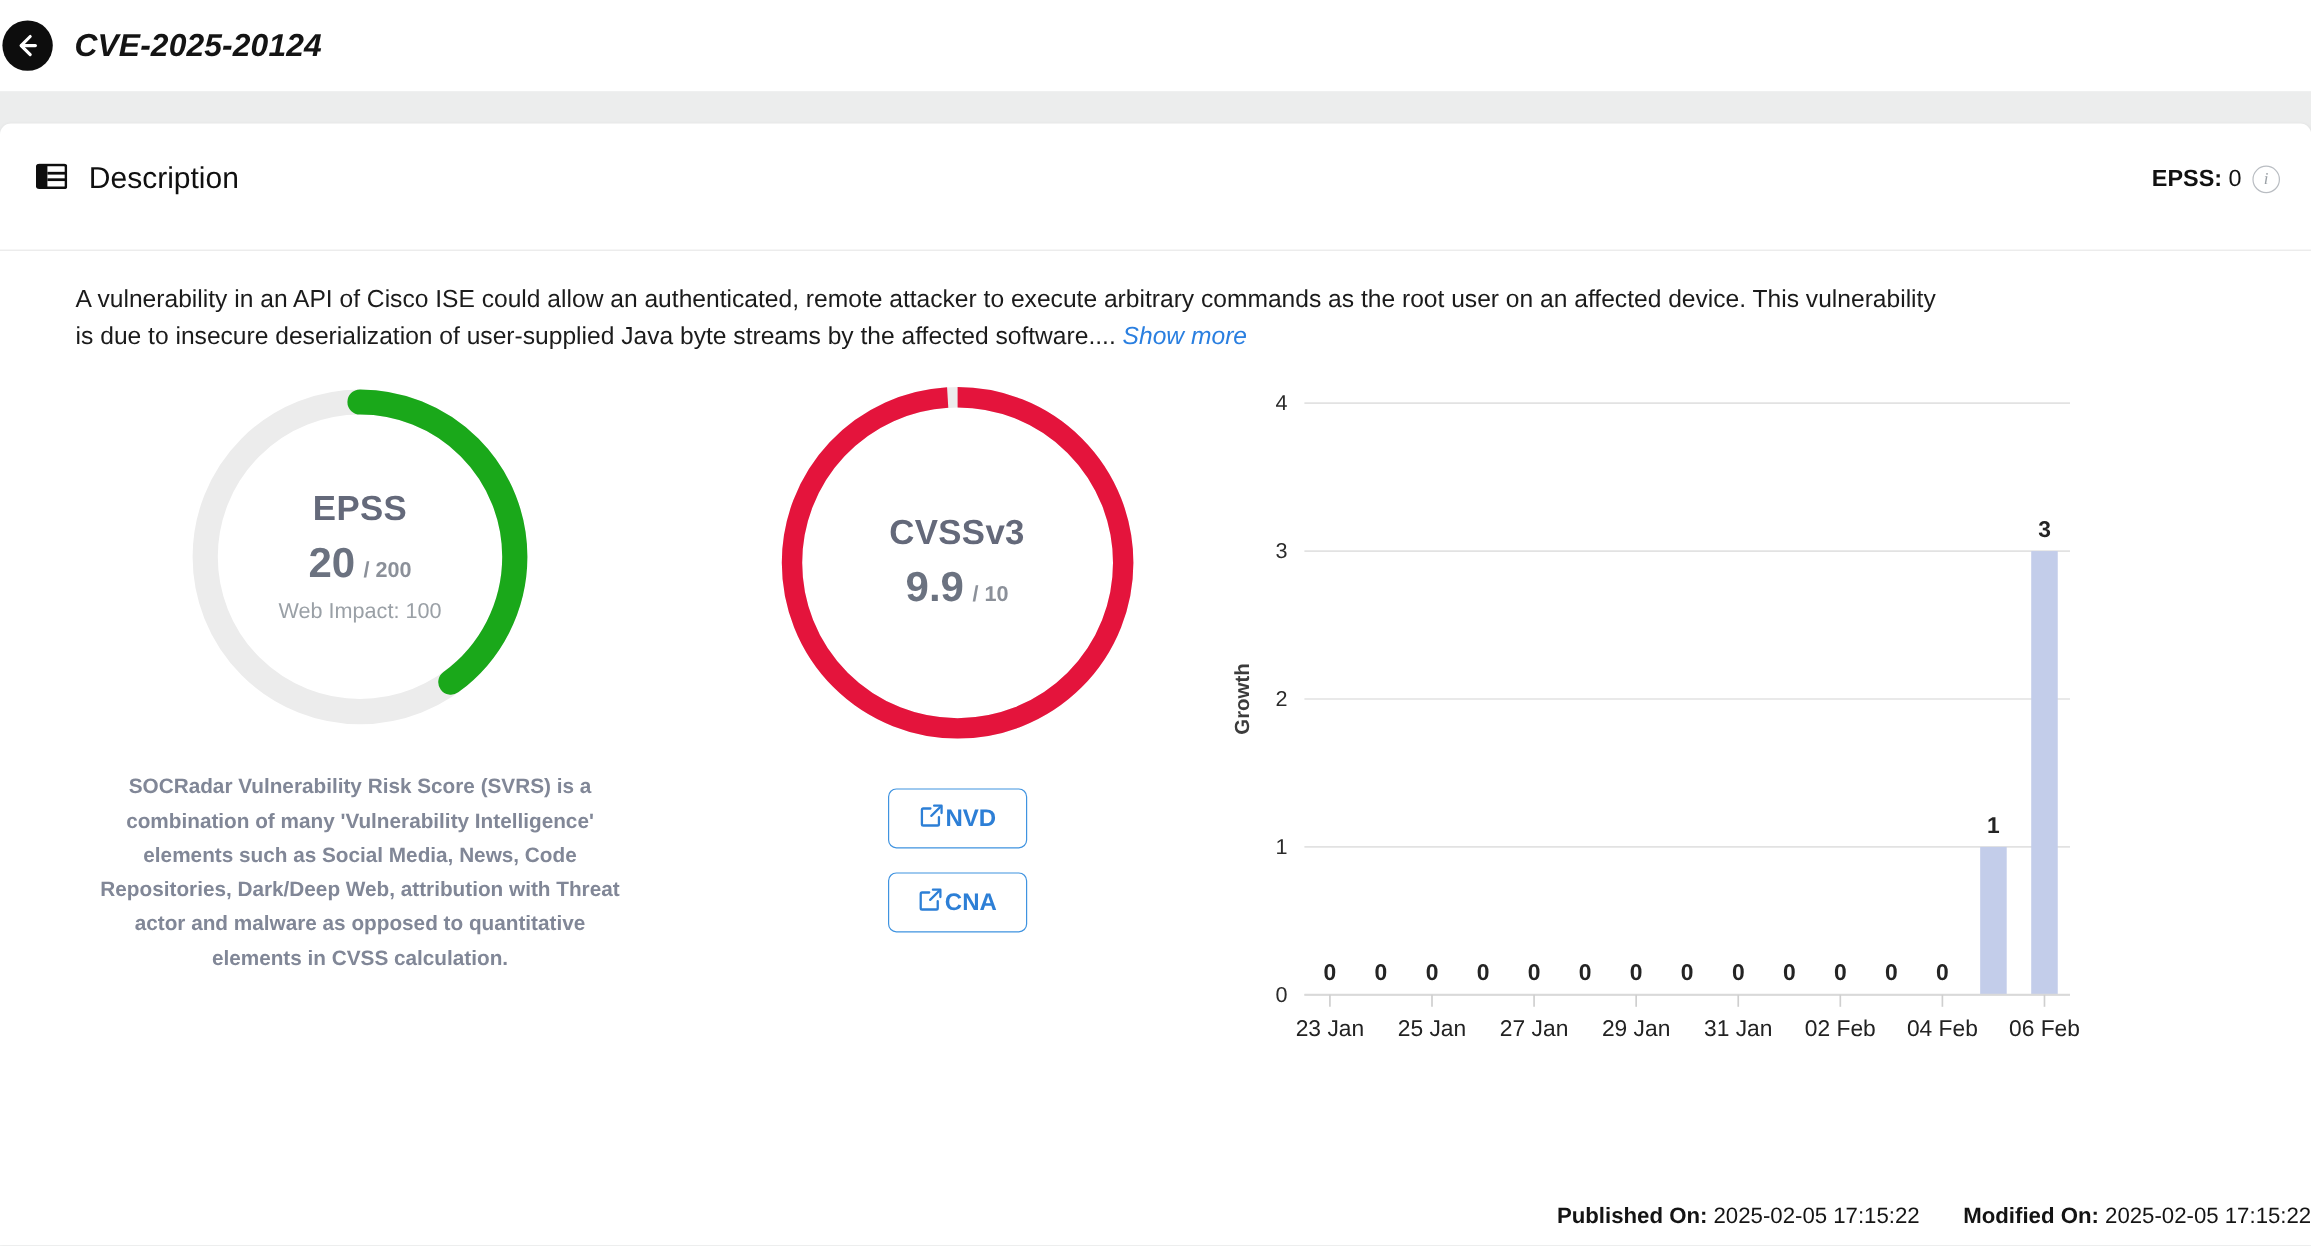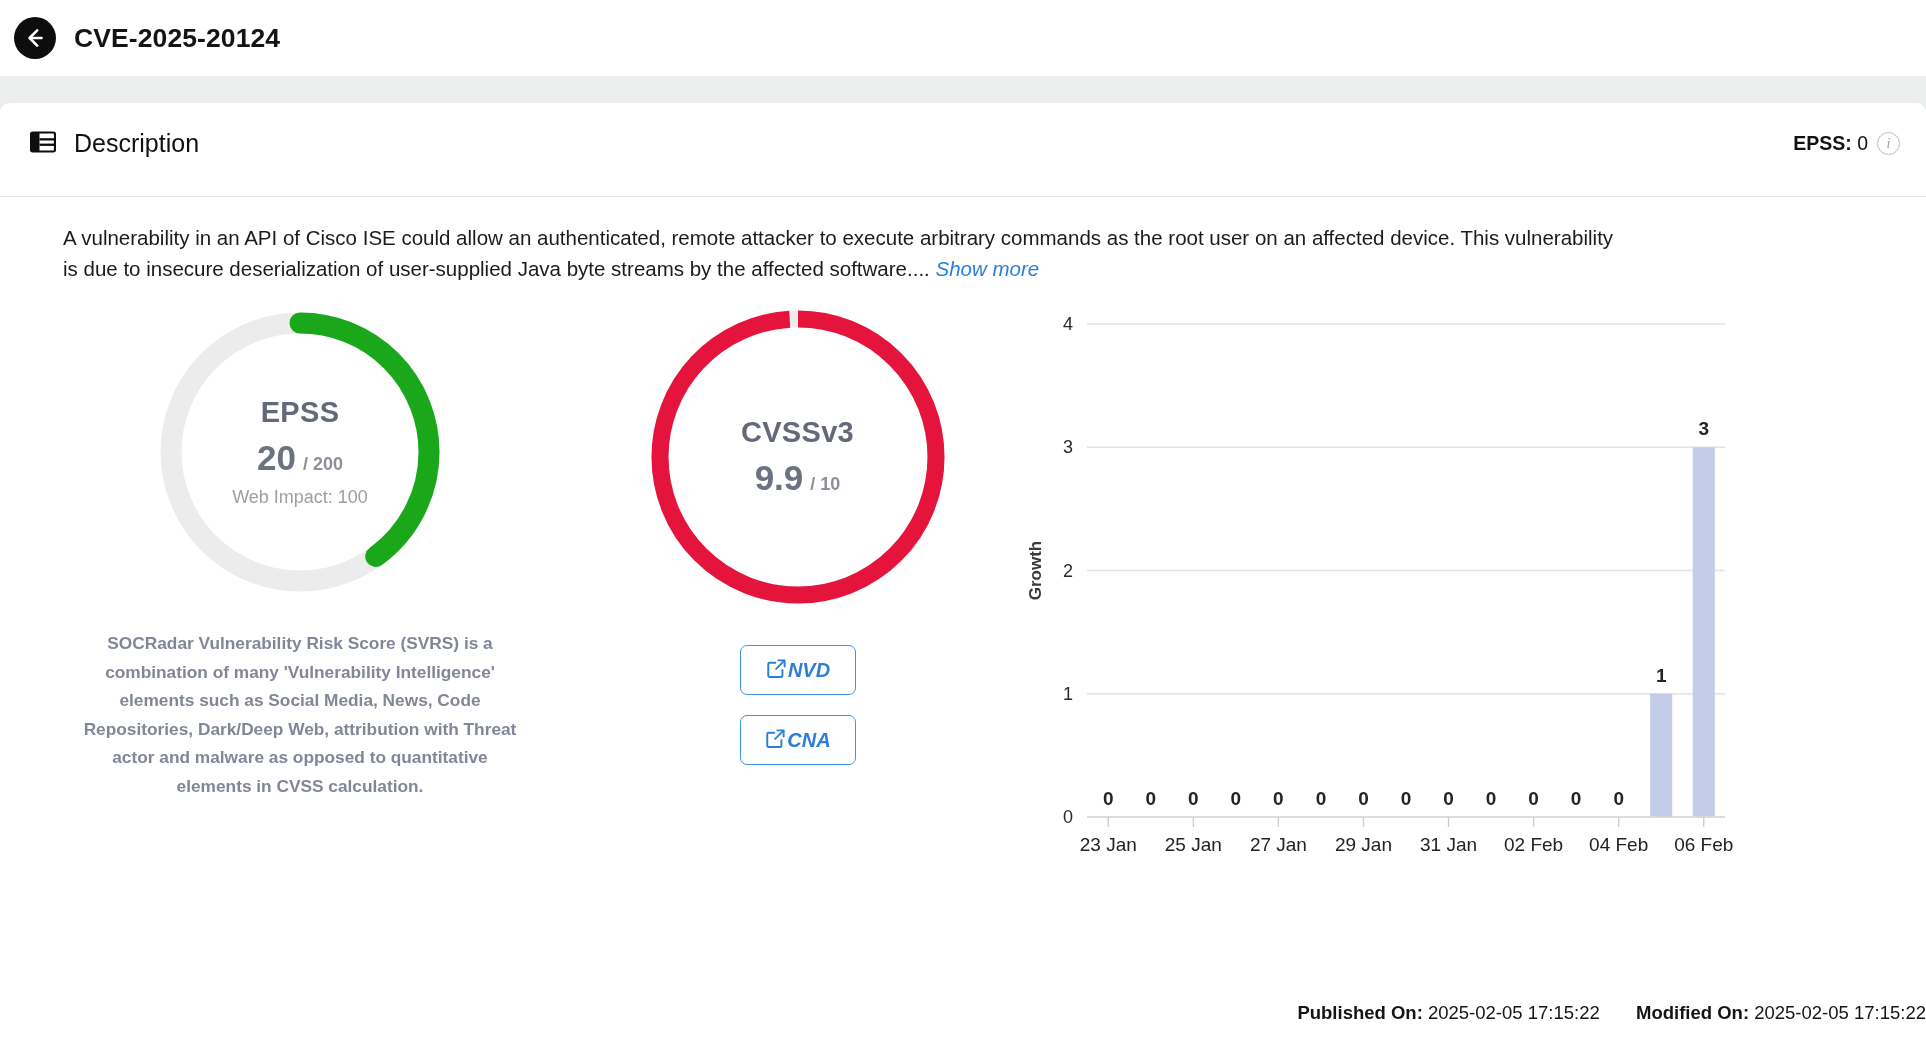--- a/index.html
+++ b/index.html
@@ -9,22 +9,23 @@
     font-family: "Liberation Sans", sans-serif;
     overflow: hidden;
   }
 
   
   .topbar {
     height: 76px;
     background: #ffffff;
     display: flex;
     align-items: center;
-    padding-left: 14px;
+    padding-left: 2px;
     gap: 18px;
+    font-style: italic;
   }
   .back-btn {
     width: 42px; height: 42px;
     border-radius: 50%;
     background: #0d0d0d;
     display: flex; align-items: center; justify-content: center;
     cursor: pointer;
     flex: 0 0 auto;
   }
   .back-btn svg { display: block; }
@@ -39,21 +40,21 @@
   .card {
     margin: 27px 0 0 0;
     background: #ffffff;
     border-radius: 9px 9px 0 0;
     width: 1926px;
     height: 935px;
     box-shadow: 0 1px 3px rgba(0,0,0,.07);
     position: relative;
   }
   .card-head {
-    height: 94px;
+    height: 106px;
     display: flex;
     align-items: center;
     justify-content: space-between;
     padding: 0 26px 12px 30px;
     border-bottom: 1px solid #e8e8e8;
   }
   .card-head-left { display: flex; align-items: center; gap: 18px; }
   .desc-title {
     font-size: 25px; color: #101010; font-weight: 400;
   }
@@ -123,21 +124,20 @@
     margin-top: 33px;
     display: flex; flex-direction: column; align-items: center; gap: 20px;
   }
   .ext-btn {
     width: 116px; height: 50px;
     border: 1.6px solid #3f93e0;
     border-radius: 7px;
     background: #fff;
     display: flex; align-items: center; justify-content: center; 
     cursor: pointer;
-    font-style: italic;
   }
   .ext-btn span.lbl { color: #2d7fd6; font-size: 20px; font-weight: bold; }
 
   
   .chart-box { position: relative; width: 100%; height: 600px; }
   .chart-legend {
     position: absolute; right: 30px; top: 92px;
     display: flex; flex-direction: column; gap: 14px;
   }
   .legend-row { display: flex; align-items: center; gap: 11px; }

